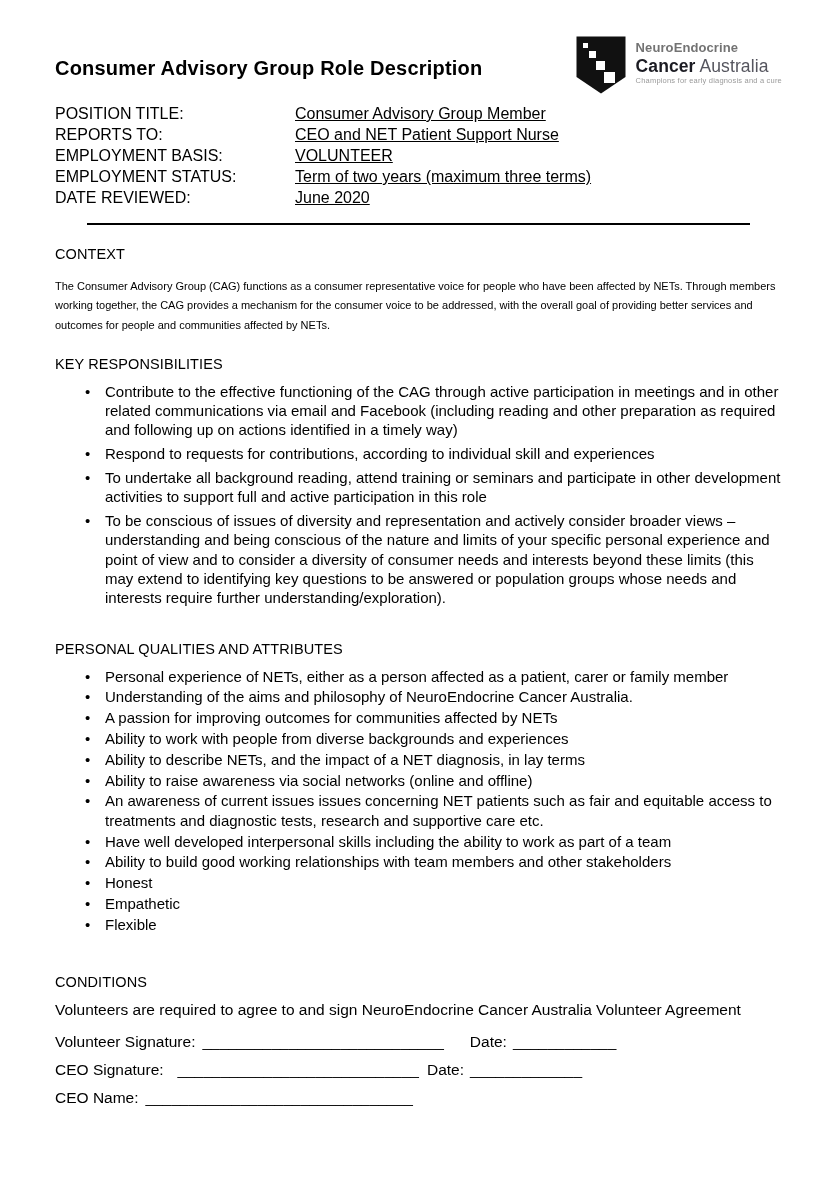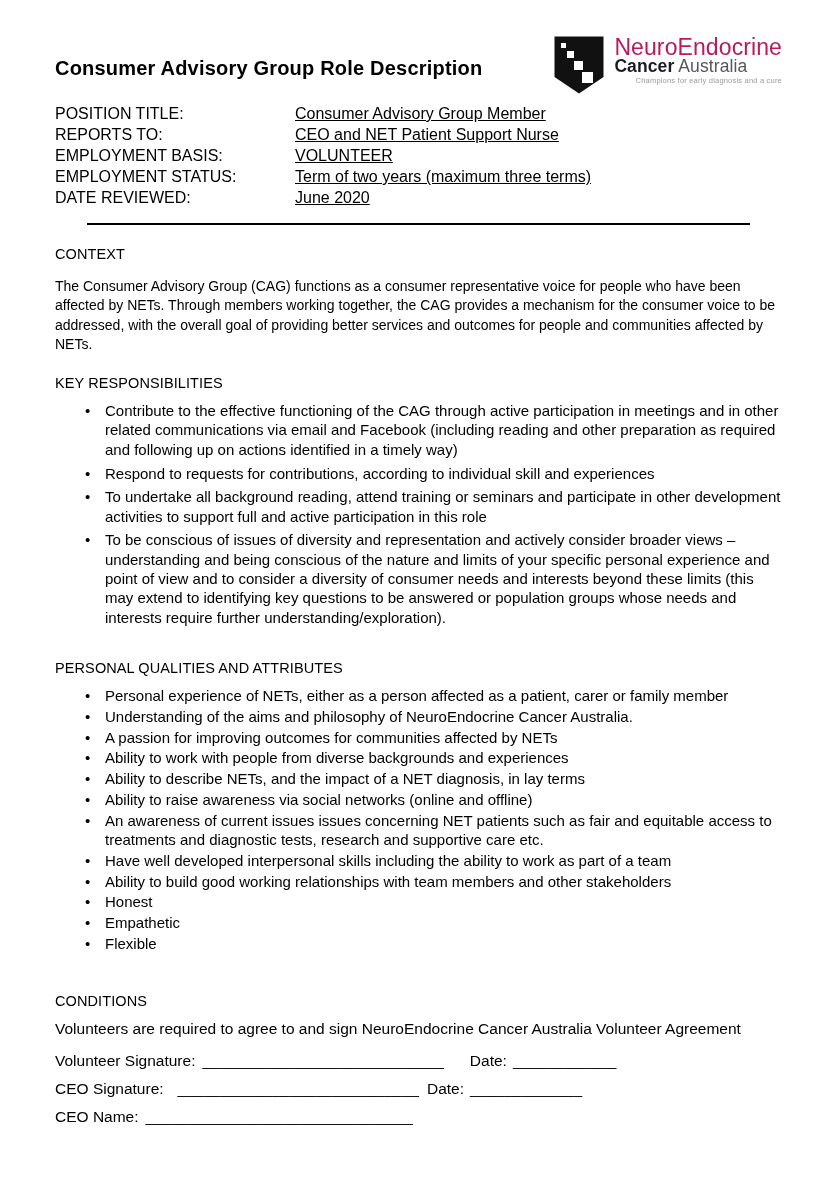--- a/index.html
+++ b/index.html
@@ -34,23 +34,23 @@
   }
   .logo {
     display: flex;
     align-items: flex-start;
     gap: 10px;
     flex: 0 0 auto;
   }
   .logo-mark { width: 50px; height: 58px; display: block; }
   .logo-text { padding-top: 2px; }
   .brand-line1 {
-    font-size: 23px;
-    font-weight: normal;
-    color: #be185d;
+    font-size: 13px;
+    font-weight: bold;
+    color: #737373;
     line-height: 19px;
     letter-spacing: 0.1px;
   }
   .brand-line2 {
     font-size: 17.5px;
     color: #1b1b22;
     line-height: 19px;
     letter-spacing: 0.1px;
   }
   .brand-line2 .bold { font-weight: bold; }
@@ -76,21 +76,21 @@
     border-top: 2.5px solid #000;
   }
 
   
   .section-heading {
     font-size: 14.5px;
     margin-top: 21px;
     letter-spacing: 0.1px;
   }
   .body-text {
-    font-size: 14px;
+    font-size: 11px;
     line-height: 19.3px;
     margin-top: 15px;
     width: 727px;
   }
 
   .bullet-list { margin-top: 10px; width: 727px; }
   .bullet-item {
     display: flex;
     font-size: 15px;
     line-height: 19.3px;

